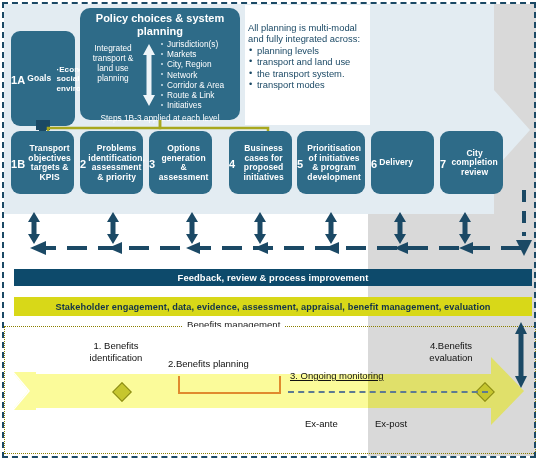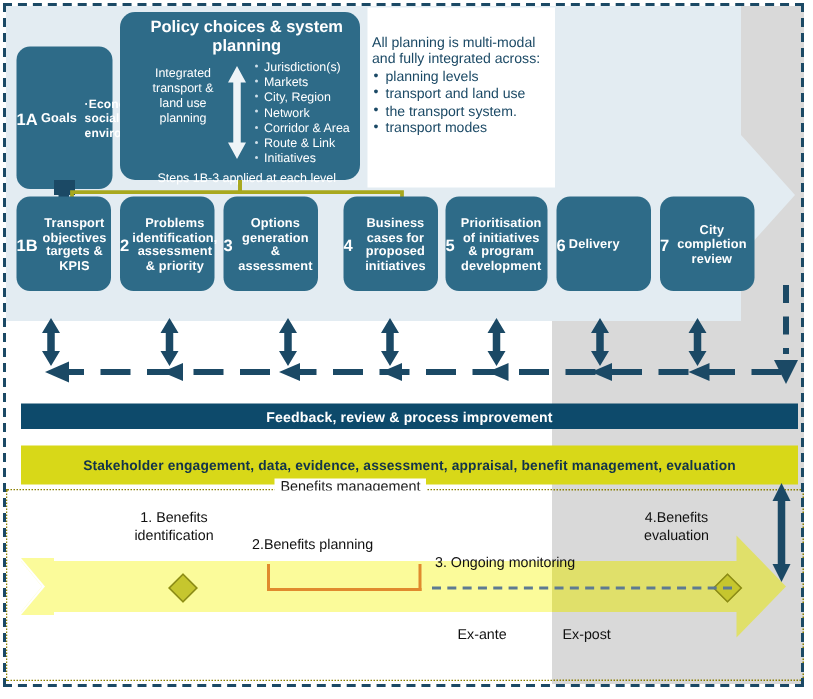--- a/index.html
+++ b/index.html
@@ -24,21 +24,20 @@
     font-weight:bold;letter-spacing:.1px;
   }
   .box .num{font-size:11px;line-height:12px;margin-top:3px;}
   .box .ttl{font-size:8.5px;line-height:9.5px;margin-top:1px;padding:0 2px;}
   .box.goals{background:#2e6b88;}
   .box .bul{font-size:8px;line-height:9.2px;text-align:left;padding:0 3px;margin-top:1px;font-weight:bold;}
   
   .policy{
     position:absolute;background:#2e6b88;color:#fff;border-radius:10px;
     box-sizing:border-box;
-    padding-left:9px;
   }
   .policy .phead{font-size:11px;font-weight:bold;text-align:center;line-height:12.5px;padding:4px 6px 2px;}
   .policy .pcols{display:flex;padding:0 5px;}
   .policy .pleft{font-size:8.3px;line-height:10px;text-align:center;width:56px;padding-top:4px;}
   .policy .pvarrow{width:16px;display:flex;align-items:center;justify-content:center;}
   .policy .pright{font-size:8.3px;line-height:10.2px;padding-left:4px;}
   .policy .pright div{white-space:nowrap;}
   .policy .pfoot{font-size:8.3px;text-align:center;padding:3px 4px 4px;}
   .dot{display:inline-block;width:2px;height:2px;background:#cfe0ea;border-radius:50%;
        vertical-align:middle;margin-right:4px;margin-bottom:2px;}
@@ -185,21 +184,21 @@
     <polygon points="459,248 473,242 473,254" fill="#1b4965"></polygon>
 
     <line x1="524" y1="190" x2="524" y2="236" stroke="#1b4965" stroke-width="4" stroke-dasharray="12,9"></line>
     <polygon points="524,256 516,240 532,240" fill="#1b4965"></polygon>
   </svg>
 
   <div class="feedback" style="left:14px;top:269px;width:518px;height:17px;">
     <span>Feedback, review &amp; process improvement</span>
   </div>
 
-  <div class="stake" style="left:14px;top:297px;width:518px;height:26px;">
+  <div class="stake" style="left:14px;top:297px;width:518px;height:19px;">
     <span>Stakeholder engagement, data, evidence, assessment, appraisal, benefit management, evaluation</span>
   </div>
 
   <div class="bm-box" style="left:4px;top:326px;width:532px;height:128px;"></div>
   <div class="bm-label" style="left:183px;top:319px;">Benefits management</div>
 
   <div style="position:absolute;left:5px;top:327px;width:363px;height:126px;background:#ffffff;"></div>
 
   <svg style="left:0;top:0;width:542px;height:466px;">
     <polygon points="14,374 14,408 368,408 368,374" fill="#fbfb9a"></polygon>
@@ -207,21 +206,21 @@
     <polygon points="14,374 36,374 36,408 14,408 28,391" fill="#ffffff"></polygon>
     <polygon points="14,374 14,408 28,391" fill="#ffffff"></polygon>
     <polygon points="36,374 36,408 20,408 32,391 20,374" fill="#fbfb9a"></polygon>
   </svg>
   <svg style="left:0;top:0;width:542px;height:466px;">
     <polygon points="36,372 36,410 14,410 30,391 14,372" fill="#fbfb9a"></polygon>
   </svg>
 
   <div class="ben-label" style="left:78px;top:340px;width:76px;">1. Benefits identification</div>
   <div class="ben-label" style="left:168px;top:358px;width:100px;text-align:left;">2.Benefits planning</div>
-  <div class="ben-label" style="left:290px;top:370px;width:120px;text-align:left;">3. Ongoing monitoring</div>
+  <div class="ben-label" style="left:290px;top:370px;width:120px;text-align:left;text-decoration:underline;">3. Ongoing monitoring</div>
   <div class="ben-label" style="left:413px;top:340px;width:76px;">4.Benefits evaluation</div>
 
   <div class="diamond" style="left:115px;top:385px;"></div>
   <div class="diamond" style="left:478px;top:385px;"></div>
 
   <div class="bp-bracket" style="left:178px;top:376px;width:103px;height:18px;"></div>
 
   <div class="om-dash" style="left:288px;top:391px;width:200px;"></div>
 
   <div class="exl" style="left:305px;top:418px;">Ex-ante</div>

